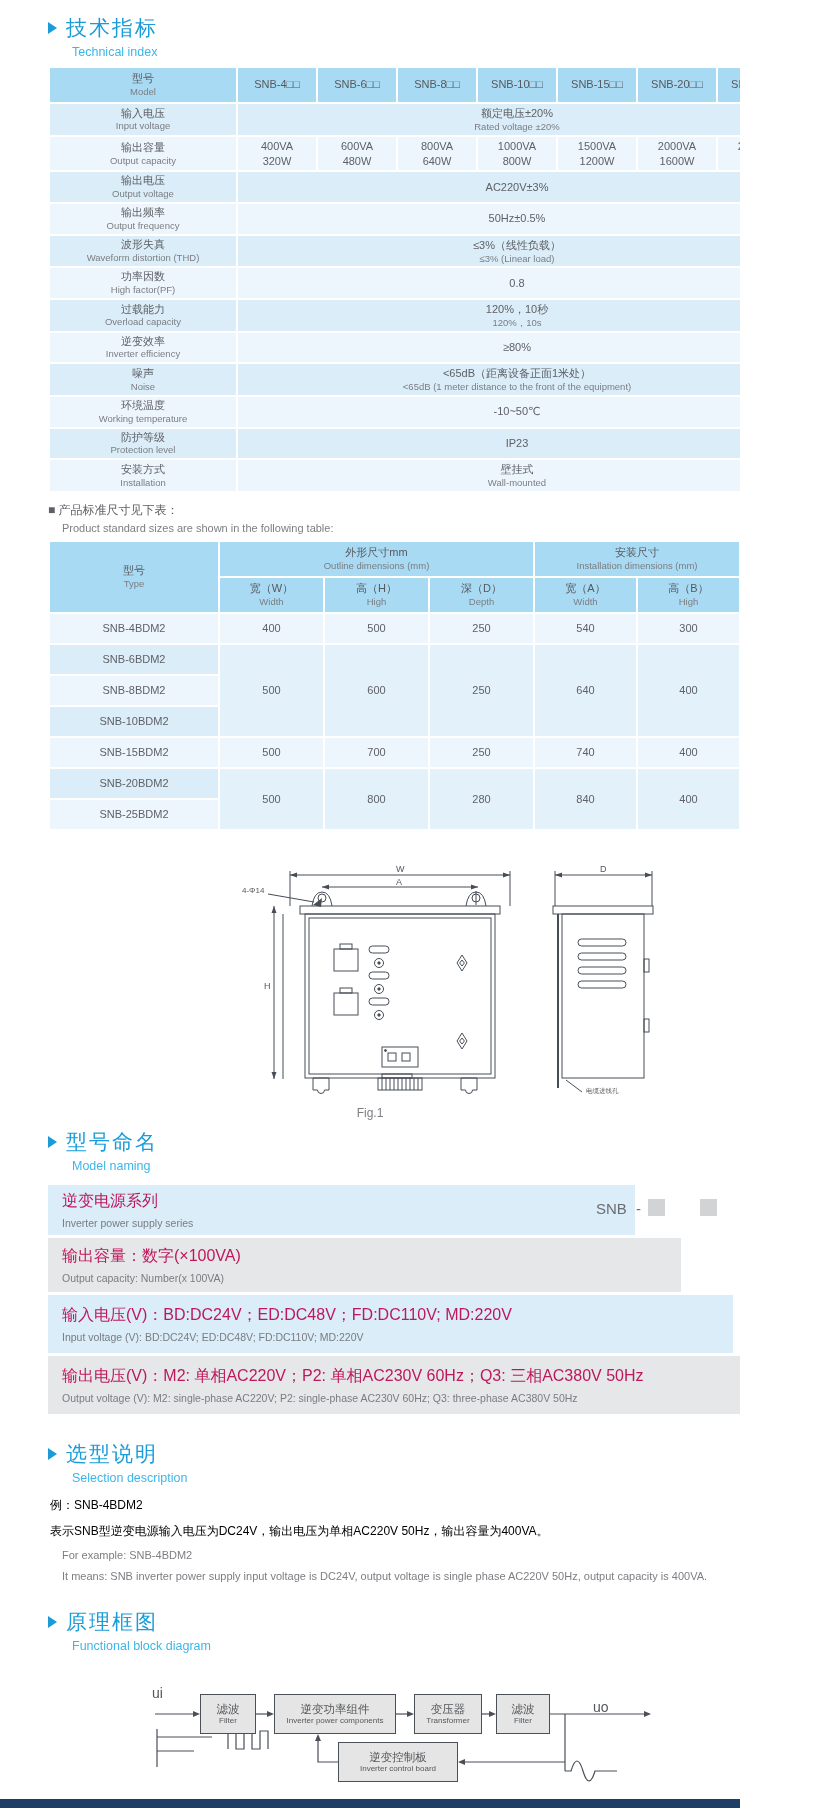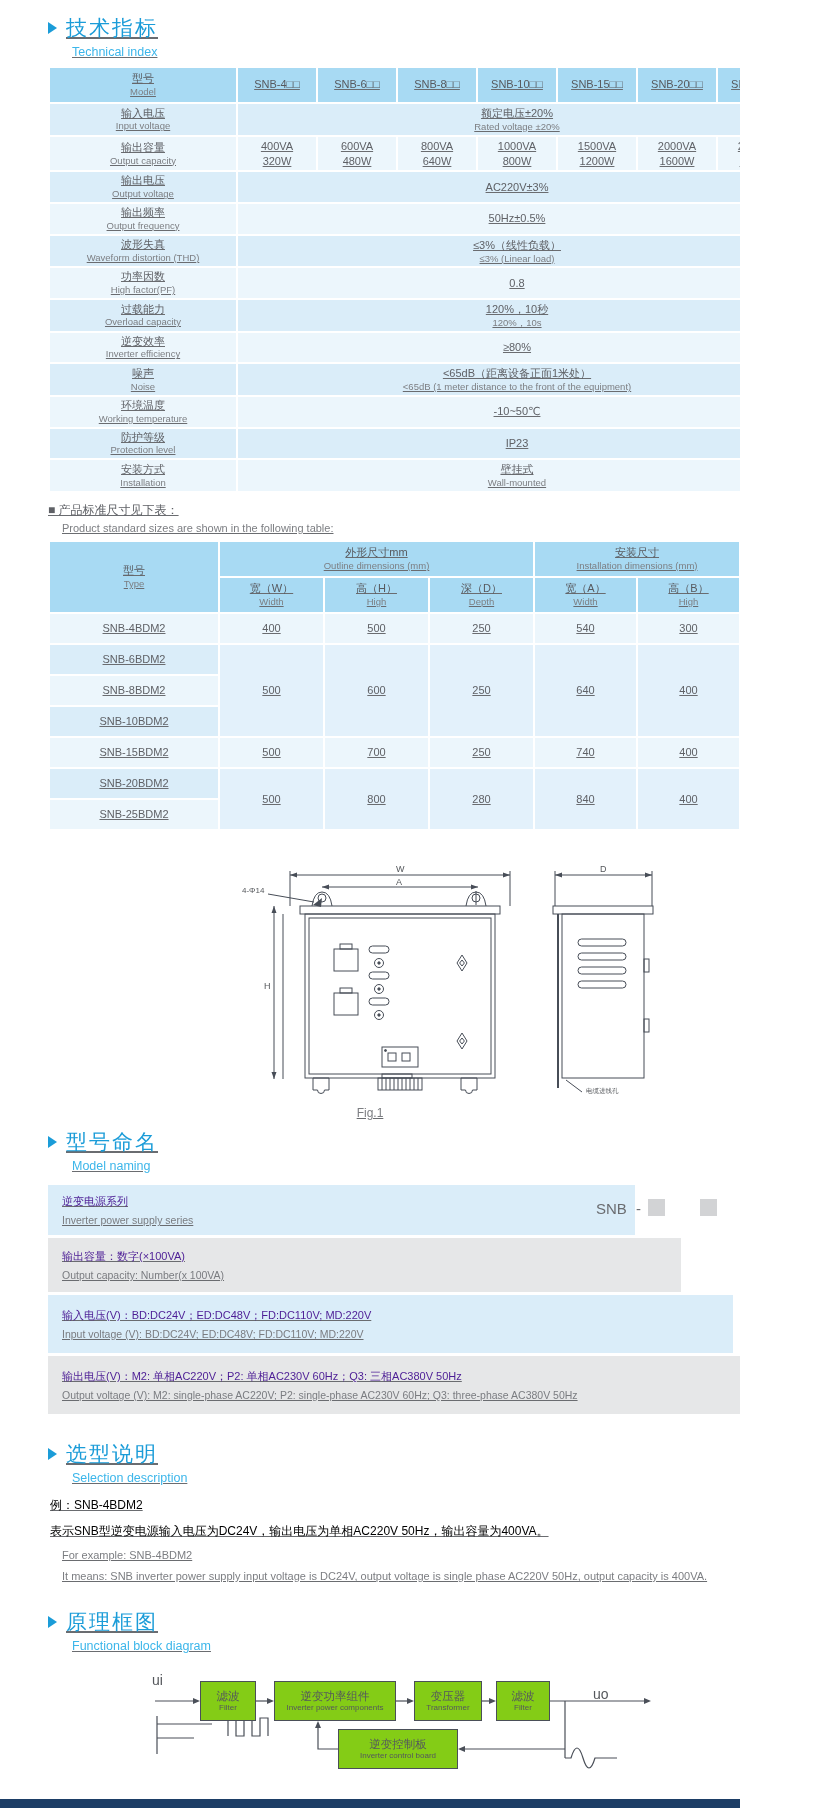--- a/index.html
+++ b/index.html
@@ -1,17 +1,17 @@
 <!DOCTYPE html>
 <html><head>
 <meta charset="utf-8">
 <style>
   html,body{margin:0;padding:0;background:#fff;}
   body{width:830px;font-family:"Liberation Sans","DejaVu Sans",sans-serif;color:#6a6c70;}
-  .page{position:relative;width:740px;height:1808px;background:#ffffff;overflow:hidden;text-decoration:underline;}
+  .page{position:relative;width:740px;height:1808px;background:#ffffff;overflow:hidden;}
   .content{padding:14px 38px 0 48px;width:744px;}
   
   .sec-title{display:flex;align-items:center;}
   .tri{width:0;height:0;border-left:9px solid #1b9cd8;border-top:6px solid transparent;border-bottom:6px solid transparent;margin-right:9px;}
   .sec-title .txt{font-size:21px;color:#1b9cd8;letter-spacing:2px;font-weight:500;}
   .sec-sub{font-size:12.5px;color:#3cb6ea;margin:3px 0 0 24px;}
   
   table{border-collapse:separate;border-spacing:2px;width:744px;table-layout:fixed;}
   th,td{text-align:center;vertical-align:middle;padding:2px 3px;font-weight:normal;overflow:hidden;}
   .hd{background:#a8daf3;}
@@ -32,34 +32,34 @@
   .note .nen{font-size:11px;color:#7c7e82;margin:3px 0 0 14px;}
   
   .figwrap{margin:30px 0 0 162px;width:480px;}
   .figcap{font-size:12px;color:#7c7e82;margin:6px 0 0 60px;width:200px;text-align:center;}
   svg text{fill:#55585c;}
   
   .naming{position:relative;margin-top:12px;width:744px;}
   .nm-row{box-sizing:border-box;margin-bottom:3px;padding:6px 0 6px 14px;display:flex;flex-direction:column;justify-content:center;}
   .nm-blue{background:#daedf9;}
   .nm-gray{background:#e6e7e8;}
-  .nm-zh{font-size:11px;color:#4c1d95;}
+  .nm-zh{font-size:16px;color:#be185d;}
   .nm-en{font-size:10.5px;color:#7a7c80;margin-top:5px;}
   .nm-legend{position:absolute;top:0;left:0;width:744px;height:50px;}
   .nm-prefix,.nm-dash{position:absolute;top:15px;font-size:15px;color:#6a6c70;}
   .sq{position:absolute;top:14px;width:17px;height:17px;background:#d2d3d5;}
   
   .sel-lines{margin:12px 0 0 2px;}
   .sl{margin-bottom:9px;}
   .sl.szh{font-size:12px;color:#000000;}
   .sl.sen{font-size:11px;color:#7c7e82;margin-left:12px;}
   
-  .bd{position:relative;height:118px;margin-top:17px;width:744px;}
+  .bd{position:relative;height:118px;margin-top:30px;width:744px;}
   .bd-svg{position:absolute;left:0;top:0;}
-  .bd-box{position:absolute;box-sizing:border-box;height:40px;background:#84cc16;border:1px solid #4a4f58;display:flex;flex-direction:column;align-items:center;justify-content:center;}
+  .bd-box{position:absolute;box-sizing:border-box;height:40px;background:#e5e5e5;border:1px solid #4a4f58;display:flex;flex-direction:column;align-items:center;justify-content:center;}
   .bd-box .bzh{font-size:11.5px;color:#55585c;line-height:1.1;}
   .bd-box .ben{font-size:8px;color:#55585c;line-height:1.2;white-space:nowrap;}
   .bd-io{position:absolute;font-size:14px;color:#55585c;}
   .footer{position:absolute;left:0;right:0;bottom:0;height:9px;background:#1d3e66;}
   .hd .zh{color:#57595e;}
 </style>
 </head>
 <body>
 
 <div class="page">

